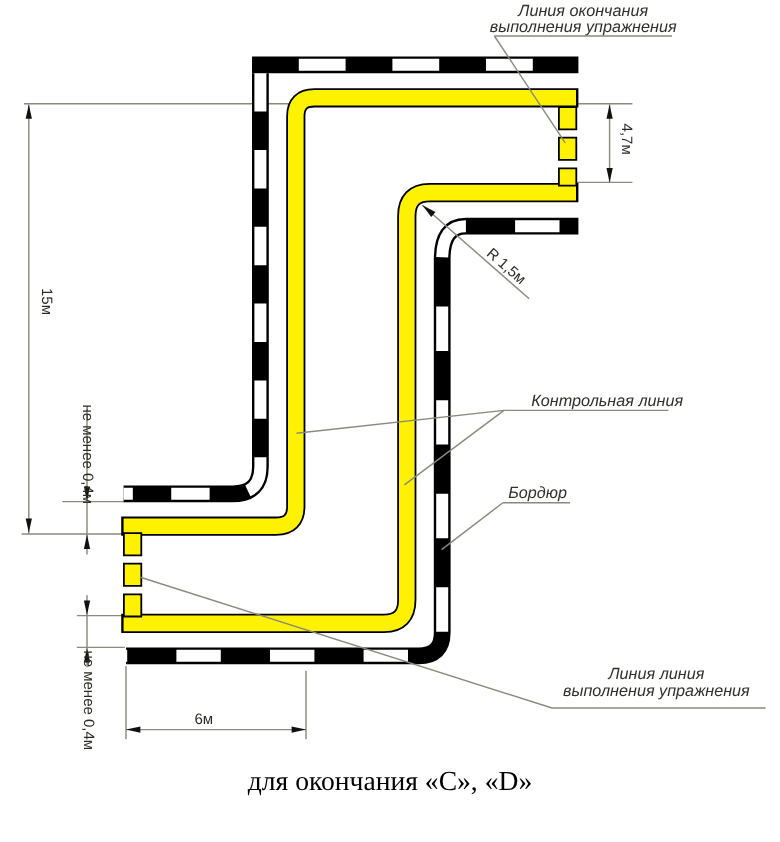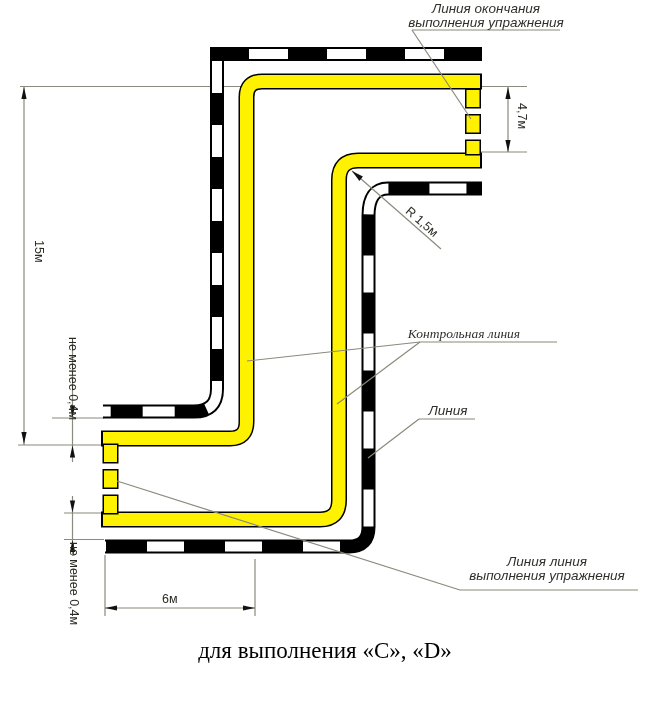--- a/index.html
+++ b/index.html
@@ -102,32 +102,32 @@
     <span>Линия окончания</span><br>
     <span>выполнения упражнения</span>
   </div>
 
   <div class="dim rot90" style="left:529px;top:103px;">4,7м</div>
 
   <div class="dim rot41" style="left:412px;top:204px;">R 1,5м</div>
 
   <div class="dim rot90" style="left:46px;top:240px;">15м</div>
 
-  <div class="lbl" style="left:396px;top:327px;width:136px;font-family:Liberation Serif, serif;">Контрольная линия</div>
+  <div class="lbl" style="left:438px;top:327px;width:136px;">Контрольная линия</div>
 
-  <div class="lbl" style="left:420px;top:404px;width:56px;">Линия</div>
+  <div class="lbl" style="left:420px;top:404px;width:56px;">Бордюр</div>
 
   <div class="dim rot90" style="left:80px;top:337px;">не менее 0,4м</div>
 
   <div class="dim rot90" style="left:81px;top:542px;">не менее 0,4м</div>
 
   <div class="lbl" style="left:455px;top:555px;width:184px;">
     <span>Линия линия</span><br>
     <span>выполнения упражнения</span>
   </div>
 
   <div class="dim" style="left:162px;top:592px;width:36px;text-align:left;">6м</div>
 
   <div class="caption">
-    <div>для выполнения «С», «D»</div>
+    <div>для окончания «С», «D»</div>
   </div>
 
 </div>
 
 </body></html>

